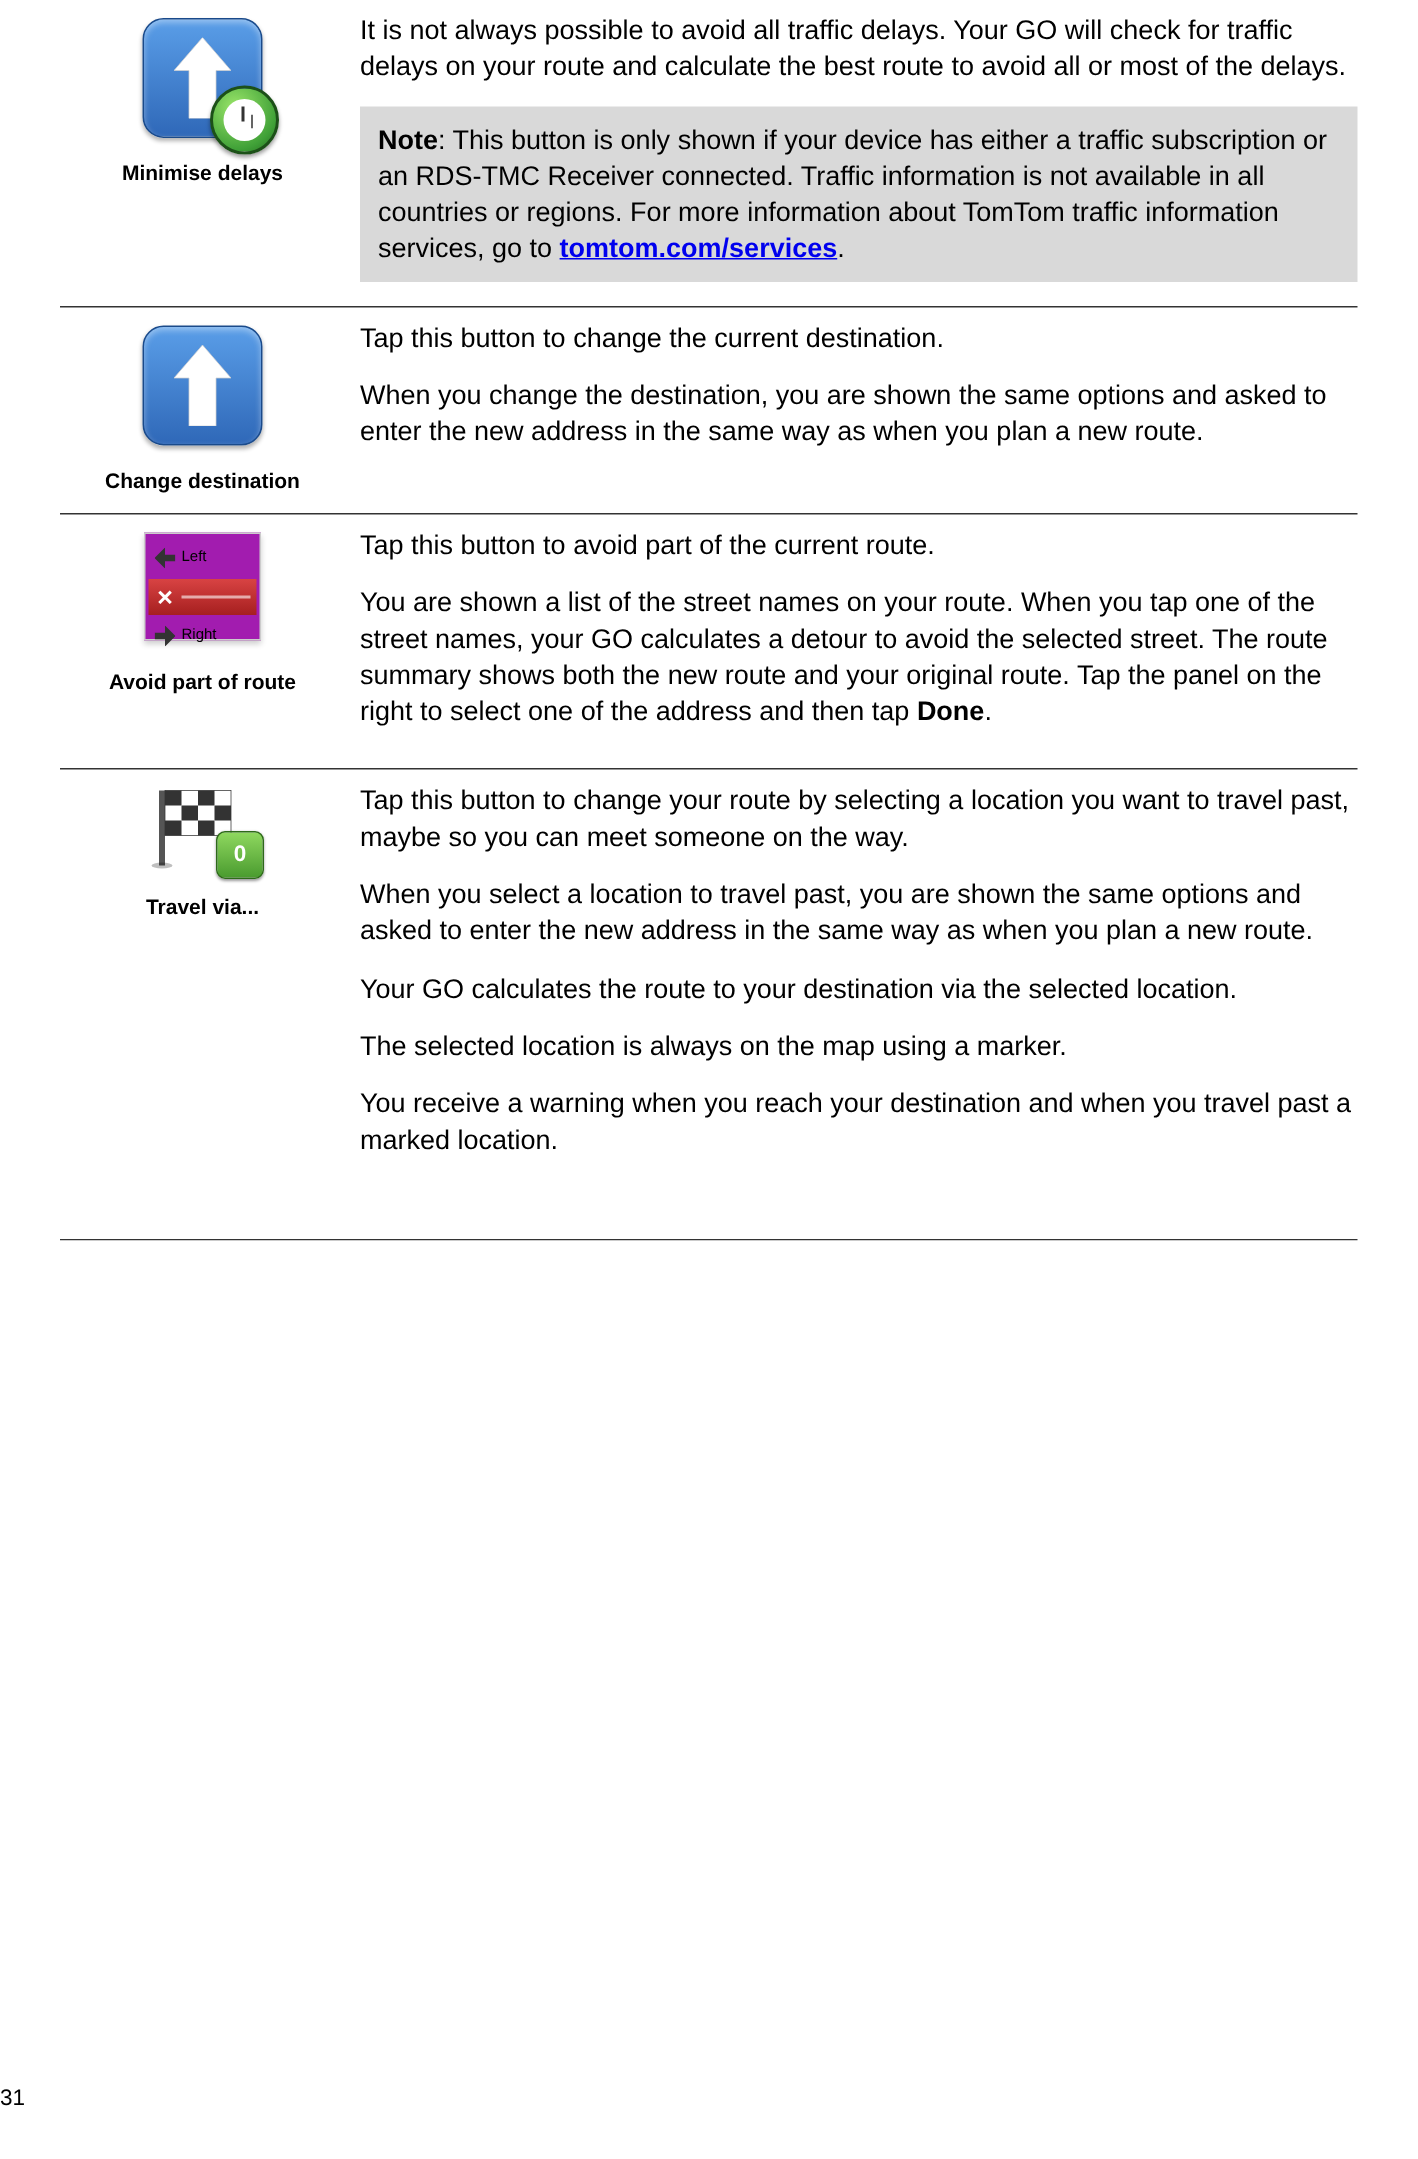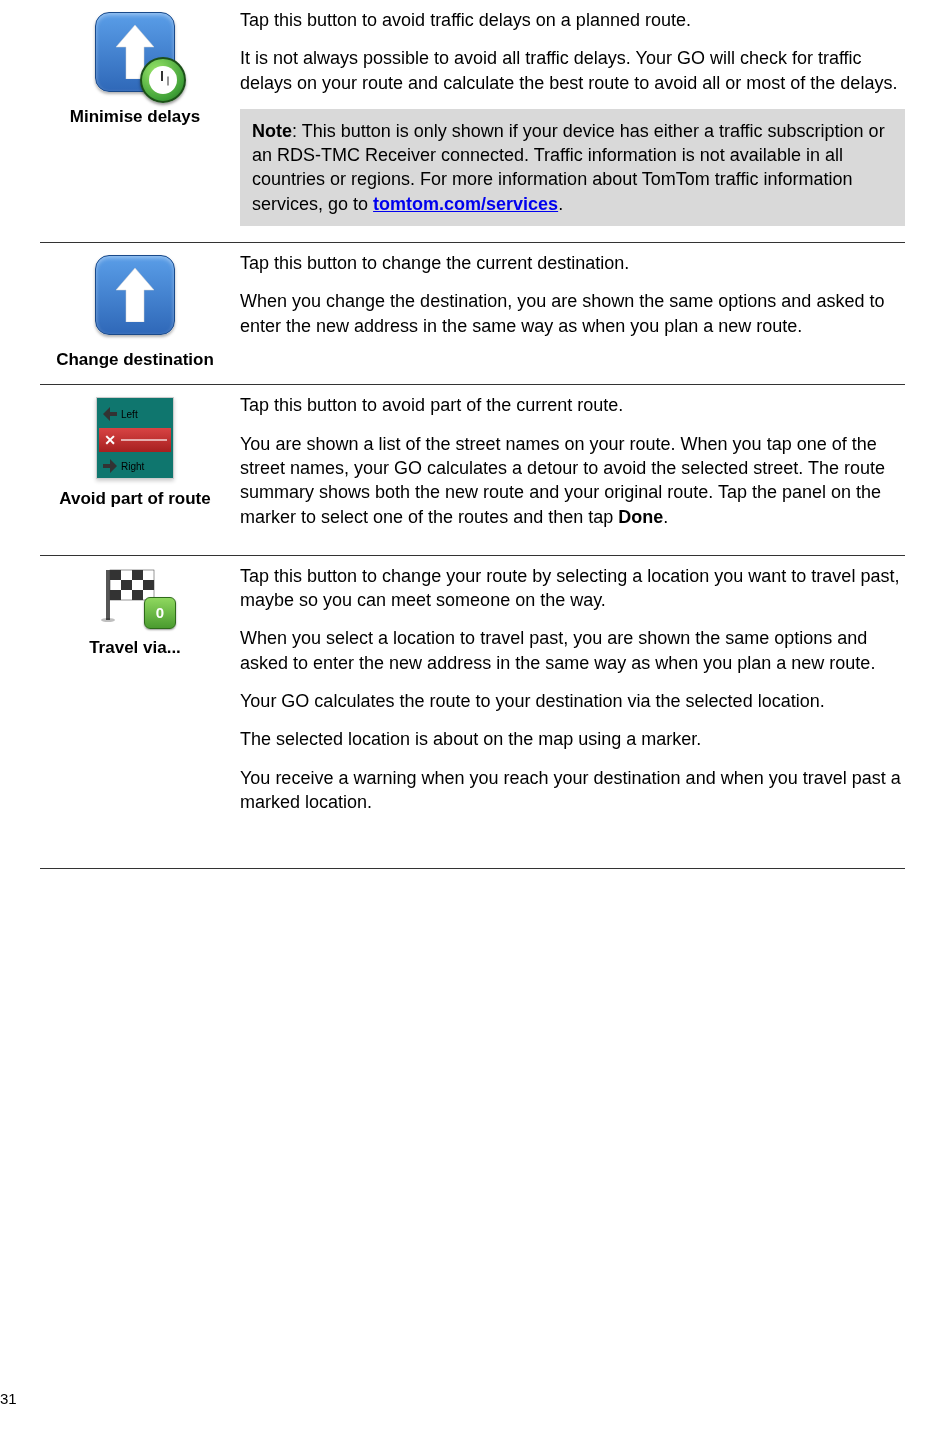--- a/index.html
+++ b/index.html
@@ -26,21 +26,21 @@
       flex-shrink: 0;
       text-align: center;
       padding-top: 4px;
     }
     .right-col {
       flex: 1;
       padding-left: 10px;
     }
     .icon-label {
       font-weight: bold;
-      font-size: 17px;
+      font-size: 14px;
       margin-top: 8px;
       text-align: center;
     }
     .right-col p {
       margin: 0 0 14px 0;
     }
     .note-box {
       background: #d9d9d9;
       padding: 10px 12px;
       margin-bottom: 4px;
@@ -105,22 +105,22 @@
       content: "";
       position: absolute;
       top: 12px; left: 19px;
       width: 2px; height: 10px;
       background: #333;
       box-shadow: 6px 5px 0 -0.5px #333;
       transform-origin: bottom center;
     }
     .avoid-icon {
       width: 78px;
-      height: 82px;
-      background: #0f766e;
+      height: 72px;
+      background: #a21caf;
       border: 1px solid #ccc;
       box-shadow: 0 2px 4px rgba(0,0,0,0.2);
       margin: 0 auto;
       font-size: 10px;
       text-align: left;
       padding: 4px;
       box-sizing: border-box;
     }
     .avoid-row {
       height: 22px;
@@ -168,21 +168,20 @@
       <div class="blue-arrow-icon">
         <svg width="38" height="54" viewBox="0 0 38 54">
           <path d="M19 0 L38 22 L28 22 L28 54 L10 54 L10 22 L0 22 Z" fill="#fff" stroke="#d0d0d0" stroke-width="0.5"></path>
         </svg>
         <div class="clock-badge"></div>
       </div>
     </div>
     <div class="icon-label">Minimise delays</div>
   </div>
   <div class="right-col">
-    <p>Tap this button to avoid traffic delays on a planned route.</p>
     <p>It is not always possible to avoid all traffic delays. Your GO will check for traffic delays on your route and calculate the best route to avoid all or most of the delays.</p>
     <div class="note-box">
       <span class="note-label">Note</span><span>: This button is only shown if your device has either a traffic subscription or an RDS-TMC Receiver connected. Traffic information is not available in all countries or regions. For more information about TomTom traffic information services, go to </span><a href="tomtom.com/services">tomtom.com/services</a><span>.</span>
     </div>
   </div>
 </div>
 
 <div class="section">
   <div class="left-col">
     <div class="icon-box">
@@ -215,21 +214,21 @@
         <div class="avoid-row">
             <span class="mini-arrow right"></span>
             <span>Right</span>
           </div>
       </div>
     </div>
     <div class="icon-label">Avoid part of route</div>
   </div>
   <div class="right-col">
     <p><span>Tap this button to avoid part of the current route.</span></p>
-    <p><span>You are shown a list of the street names on your route. When you tap one of the street names, your GO calculates a detour to avoid the selected street. The route summary shows both the new route and your original route. Tap the panel on the marker to select one of the routes and then tap </span><span class="bold">Done</span><span>.</span></p>
+    <p><span>You are shown a list of the street names on your route. When you tap one of the street names, your GO calculates a detour to avoid the selected street. The route summary shows both the new route and your original route. Tap the panel on the right to select one of the address and then tap </span><span class="bold">Done</span><span>.</span></p>
   </div>
 </div>
 
 <div class="section last">
   <div class="left-col">
     <div class="icon-box">
       <div class="flag-icon">
         <svg width="60" height="55" viewBox="0 0 60 55">
           <rect x="6" y="2" width="4" height="50" fill="#555"></rect>
           <g transform="translate(10,2)">
@@ -245,18 +244,18 @@
         </svg>
         <div class="flag-badge">0</div>
       </div>
     </div>
     <div class="icon-label">Travel via...</div>
   </div>
   <div class="right-col">
     <p>Tap this button to change your route by selecting a location you want to travel past, maybe so you can meet someone on the way.</p>
     <p>When you select a location to travel past, you are shown the same options and asked to enter the new address in the same way as when you plan a new route.</p>
     <p>Your GO calculates the route to your destination via the selected location.</p>
-    <p>The selected location is about on the map using a marker.</p>
+    <p>The selected location is always on the map using a marker.</p>
     <p>You receive a warning when you reach your destination and when you travel past a marked location.</p>
   </div>
 </div>
 
 <div class="page-num">31</div>
 
 </body></html>

